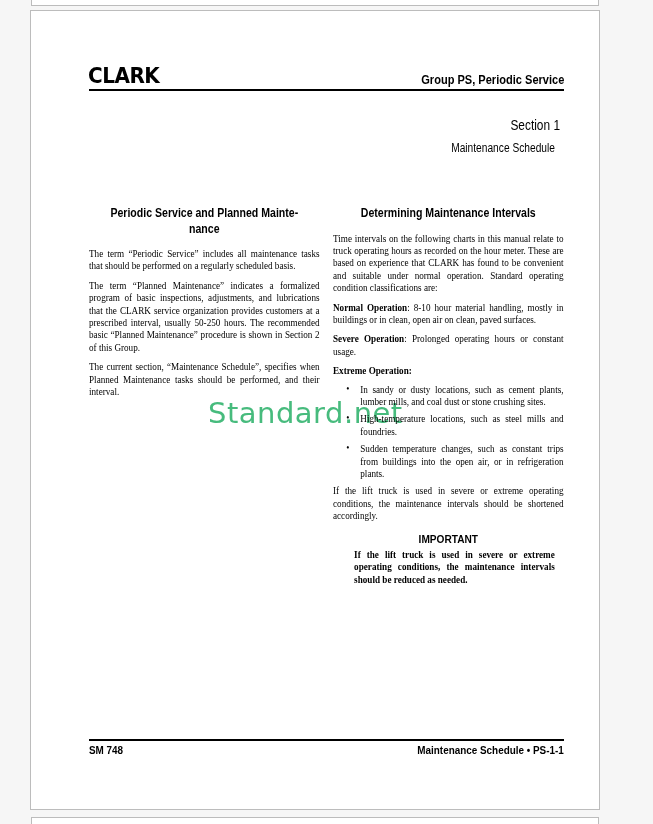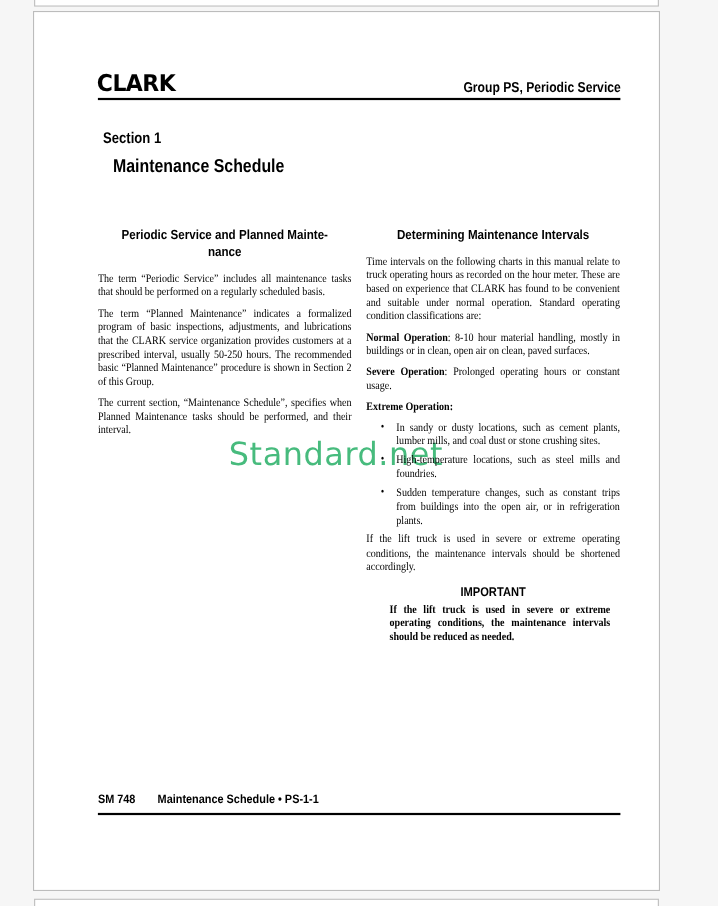--- a/index.html
+++ b/index.html
@@ -23,23 +23,23 @@
     font-family:"DejaVu Sans", sans-serif; font-weight:bold;
     font-size:20px; letter-spacing:-0.5px;
     transform:scaleY(1.05); transform-origin:left top;
   }
   .header-right {
     position:absolute; right:35px; top:61px;
     font-weight:bold; font-size:13px;
     transform:scaleX(0.85); transform-origin:right top;
   }
   .header-rule { position:absolute; left:58px; right:35px; top:78px; height:2px; background:#000; }
-  .center-line { position:absolute; left:58px; right:35px; text-align:left; font-weight:bold; }
+  .center-line { position:absolute; left:58px; right:35px; text-align:right; font-weight:normal; }
   .section-label { top:106px; font-size:14px; }
-  .page-title { top:130px; font-size:17px; }
+  .page-title { top:130px; font-size:12px; }
   .center-line > span { display:inline-block; transform:scaleX(0.85); transform-origin:center top; }
   .col {
     position:absolute; top:195px; width:262px; z-index:1;
     transform:scaleX(0.88); transform-origin:left top;
     font-family:"Liberation Serif", serif; font-size:10.4px;
     line-height:12.4px; text-align:justify;
   }
   .col-left  { left:58px; }
   .col-right { left:302px; }
   .col h3 {
@@ -57,22 +57,22 @@
     font-size:11.5px; text-align:center; margin:10px 0 4px;
   }
   .important-t { font-weight:bold; margin:0 10px 0 24px !important; }
   .watermark {
     position:absolute; left:177px; top:385px; z-index:0;
     font-family:"DejaVu Sans", sans-serif; font-size:29px;
     letter-spacing:0.5px; opacity:0.95; white-space:nowrap;
   }
   .footer-rule { position:absolute; left:58px; right:35px; top:728px; height:2px; background:#000; }
   .footer {
-    position:absolute; left:58px; right:35px; top:710px;
-    display:flex; justify-content:flex-start;
+    position:absolute; left:58px; right:35px; top:733px;
+    display:flex; justify-content:space-between;
     font-weight:bold; font-size:11px;
   }
   .f-left  { display:inline-block; transform:scaleX(0.9); transform-origin:left top; }
   .f-right { display:inline-block; transform:scaleX(0.9); transform-origin:right top; }
 </style>
 </head>
 <body>
 
 <div class="screen">
 

